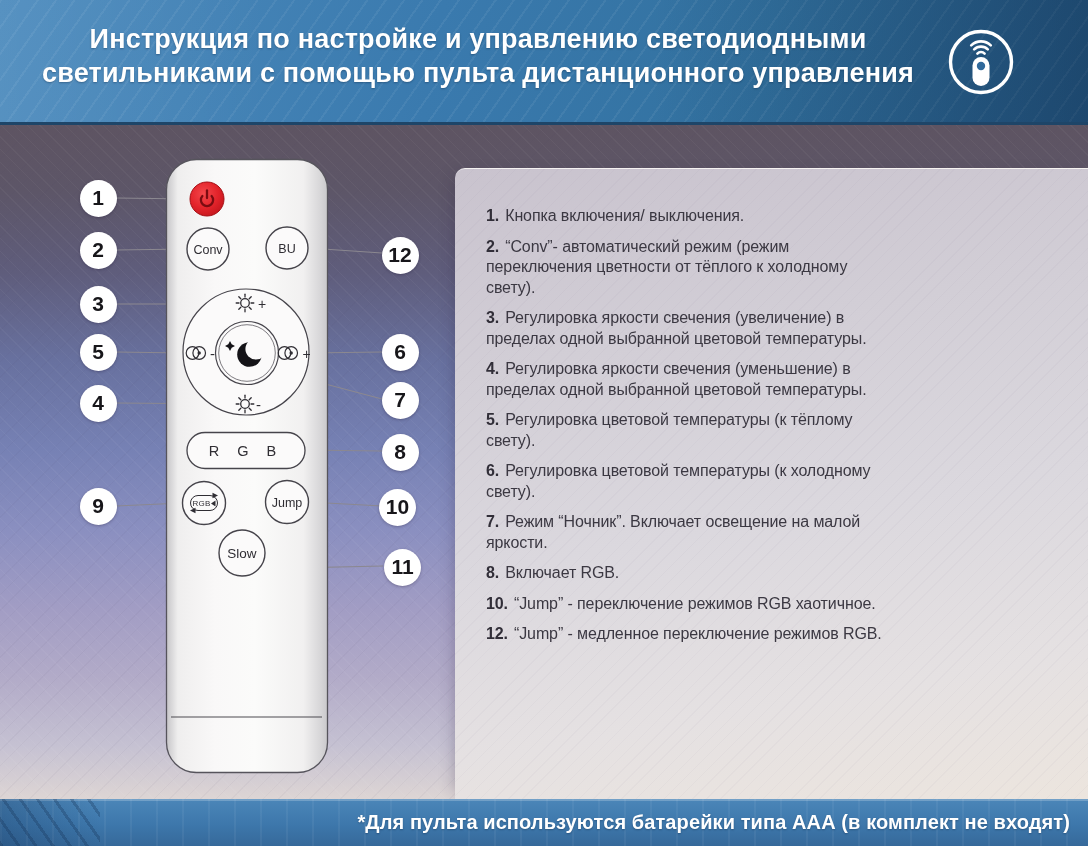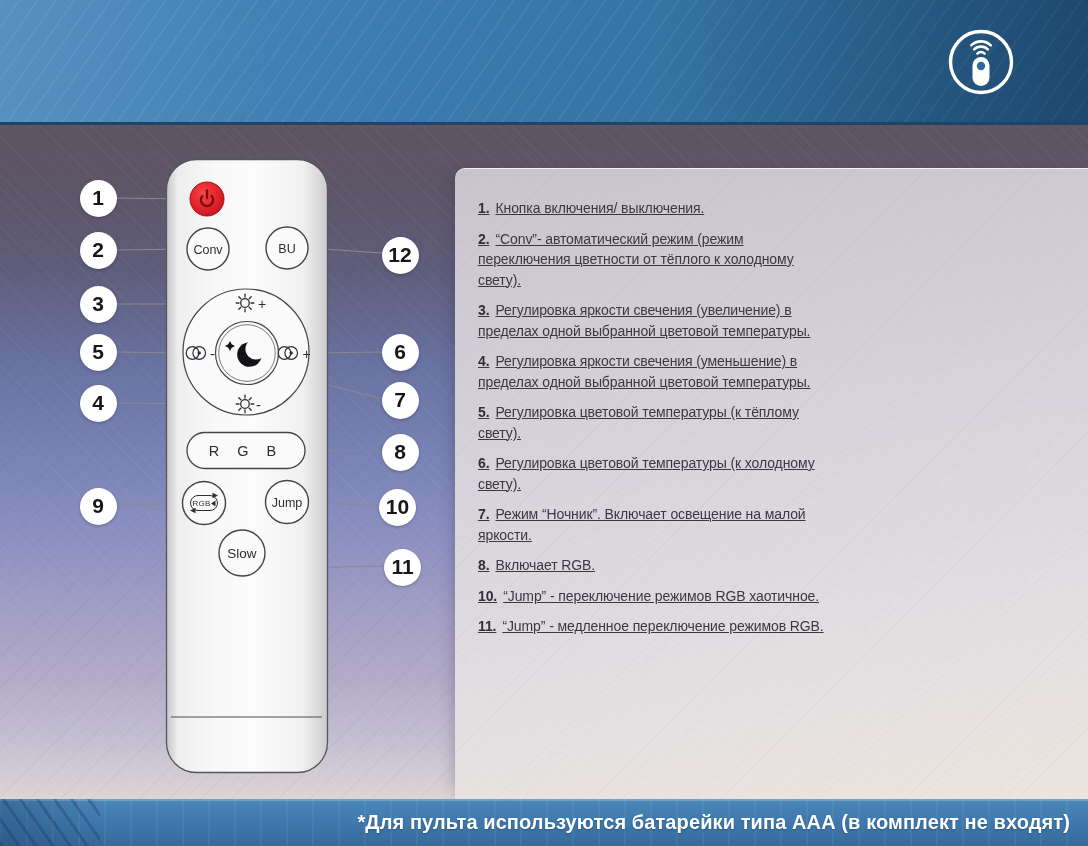--- a/index.html
+++ b/index.html
@@ -32,22 +32,22 @@
   .text-panel{position:absolute;left:455px;top:168px;width:633px;height:631px;z-index:1;
           border-radius:10px 0 0 0;
           background:linear-gradient(170deg,#c9c3ce 0%,#d2ced6 28%,#dbd8de 55%,#e5e1e2 80%,#ece5de 100%);
           border-top:1px solid rgba(255,255,255,.55);
           box-shadow:-8px 0 16px -8px rgba(40,30,60,.30);}
   .text-panel::before{content:"";position:absolute;inset:0;border-radius:10px 0 0 0;
           background:repeating-linear-gradient(-45deg,rgba(110,95,130,.04) 0 1px,transparent 1px 10px);}
 
   
   .instructions{position:absolute;left:474px;top:194px;width:548px;z-index:2;
-          list-style:none;margin:4px;padding:0;
-          font-size:14px;line-height:20.5px;color:#3b3842;letter-spacing:-.1px;text-decoration:underline;}
+          list-style:none;margin:12px;padding:0;
+          font-size:16px;line-height:20.5px;color:#3b3842;letter-spacing:-.1px;}
   .instructions li{margin:0 0 10px 0;}
   .inst-num{font-weight:700;color:#312e38;margin-right:6px;}
   .inst-text{white-space:pre-line;}
 
   
   .diagram{position:absolute;left:0;top:0;width:1088px;height:846px;z-index:2;pointer-events:none;}
   .diagram text{font-family:"Liberation Sans",sans-serif;fill:#2f2d33;}
 
   
   .callout{position:absolute;width:37px;height:37px;border-radius:50%;background:#fff;z-index:4;
@@ -70,20 +70,24 @@
 </style>
 </head>
 <body>
 
 <div class="page">
 
   <div class="backdrop"></div>
   <div class="text-panel"></div>
 
   <div class="header">
+    <div class="header-title">
+      <div>Инструкция по настройке и управлению светодиодными</div>
+      <div>светильниками с помощью пульта дистанционного управления</div>
+    </div>
     <svg class="header-icon" viewBox="0 0 70 70">
       <circle cx="35" cy="35" r="30.5" fill="none" stroke="#ffffff" stroke-width="3.4"></circle>
       <path d="M 31.4 26.6 A 5 5 0 0 1 38.6 26.6" fill="none" stroke="#ffffff" stroke-width="2.6" stroke-linecap="round"></path>
       <path d="M 28.2 22.4 A 9.6 9.6 0 0 1 41.8 22.4" fill="none" stroke="#ffffff" stroke-width="2.6" stroke-linecap="round"></path>
       <path d="M 25.2 18.4 A 14 14 0 0 1 44.8 18.4" fill="none" stroke="#ffffff" stroke-width="2.6" stroke-linecap="round"></path>
       <rect x="26.5" y="30" width="17" height="29" rx="8.5" fill="#ffffff"></rect>
       <circle cx="35" cy="39" r="4.2" fill="#30699b"></circle>
     </svg>
   </div>
 
@@ -234,20 +238,20 @@
     <li><span class="inst-num">4.</span><span class="inst-text">Регулировка яркости свечения (уменьшение) в
 пределах одной выбранной цветовой температуры.</span></li>
     <li><span class="inst-num">5.</span><span class="inst-text">Регулировка цветовой температуры (к тёплому
 свету).</span></li>
     <li><span class="inst-num">6.</span><span class="inst-text">Регулировка цветовой температуры (к холодному
 свету).</span></li>
     <li><span class="inst-num">7.</span><span class="inst-text">Режим “Ночник”. Включает освещение на малой
 яркости.</span></li>
     <li><span class="inst-num">8.</span><span class="inst-text">Включает RGB.</span></li>
     <li><span class="inst-num">10.</span><span class="inst-text">“Jump” - переключение режимов RGB хаотичное.</span></li>
-    <li><span class="inst-num">11.</span><span class="inst-text">“Jump” - медленное переключение режимов RGB.</span></li>
+    <li><span class="inst-num">12.</span><span class="inst-text">“Jump” - медленное переключение режимов RGB.</span></li>
   </ol>
 
   <div class="footer">
     <div class="footer-note">*Для пульта используются батарейки типа ААА (в комплект не входят)</div>
   </div>
 
 </div>
 
 </body></html>

